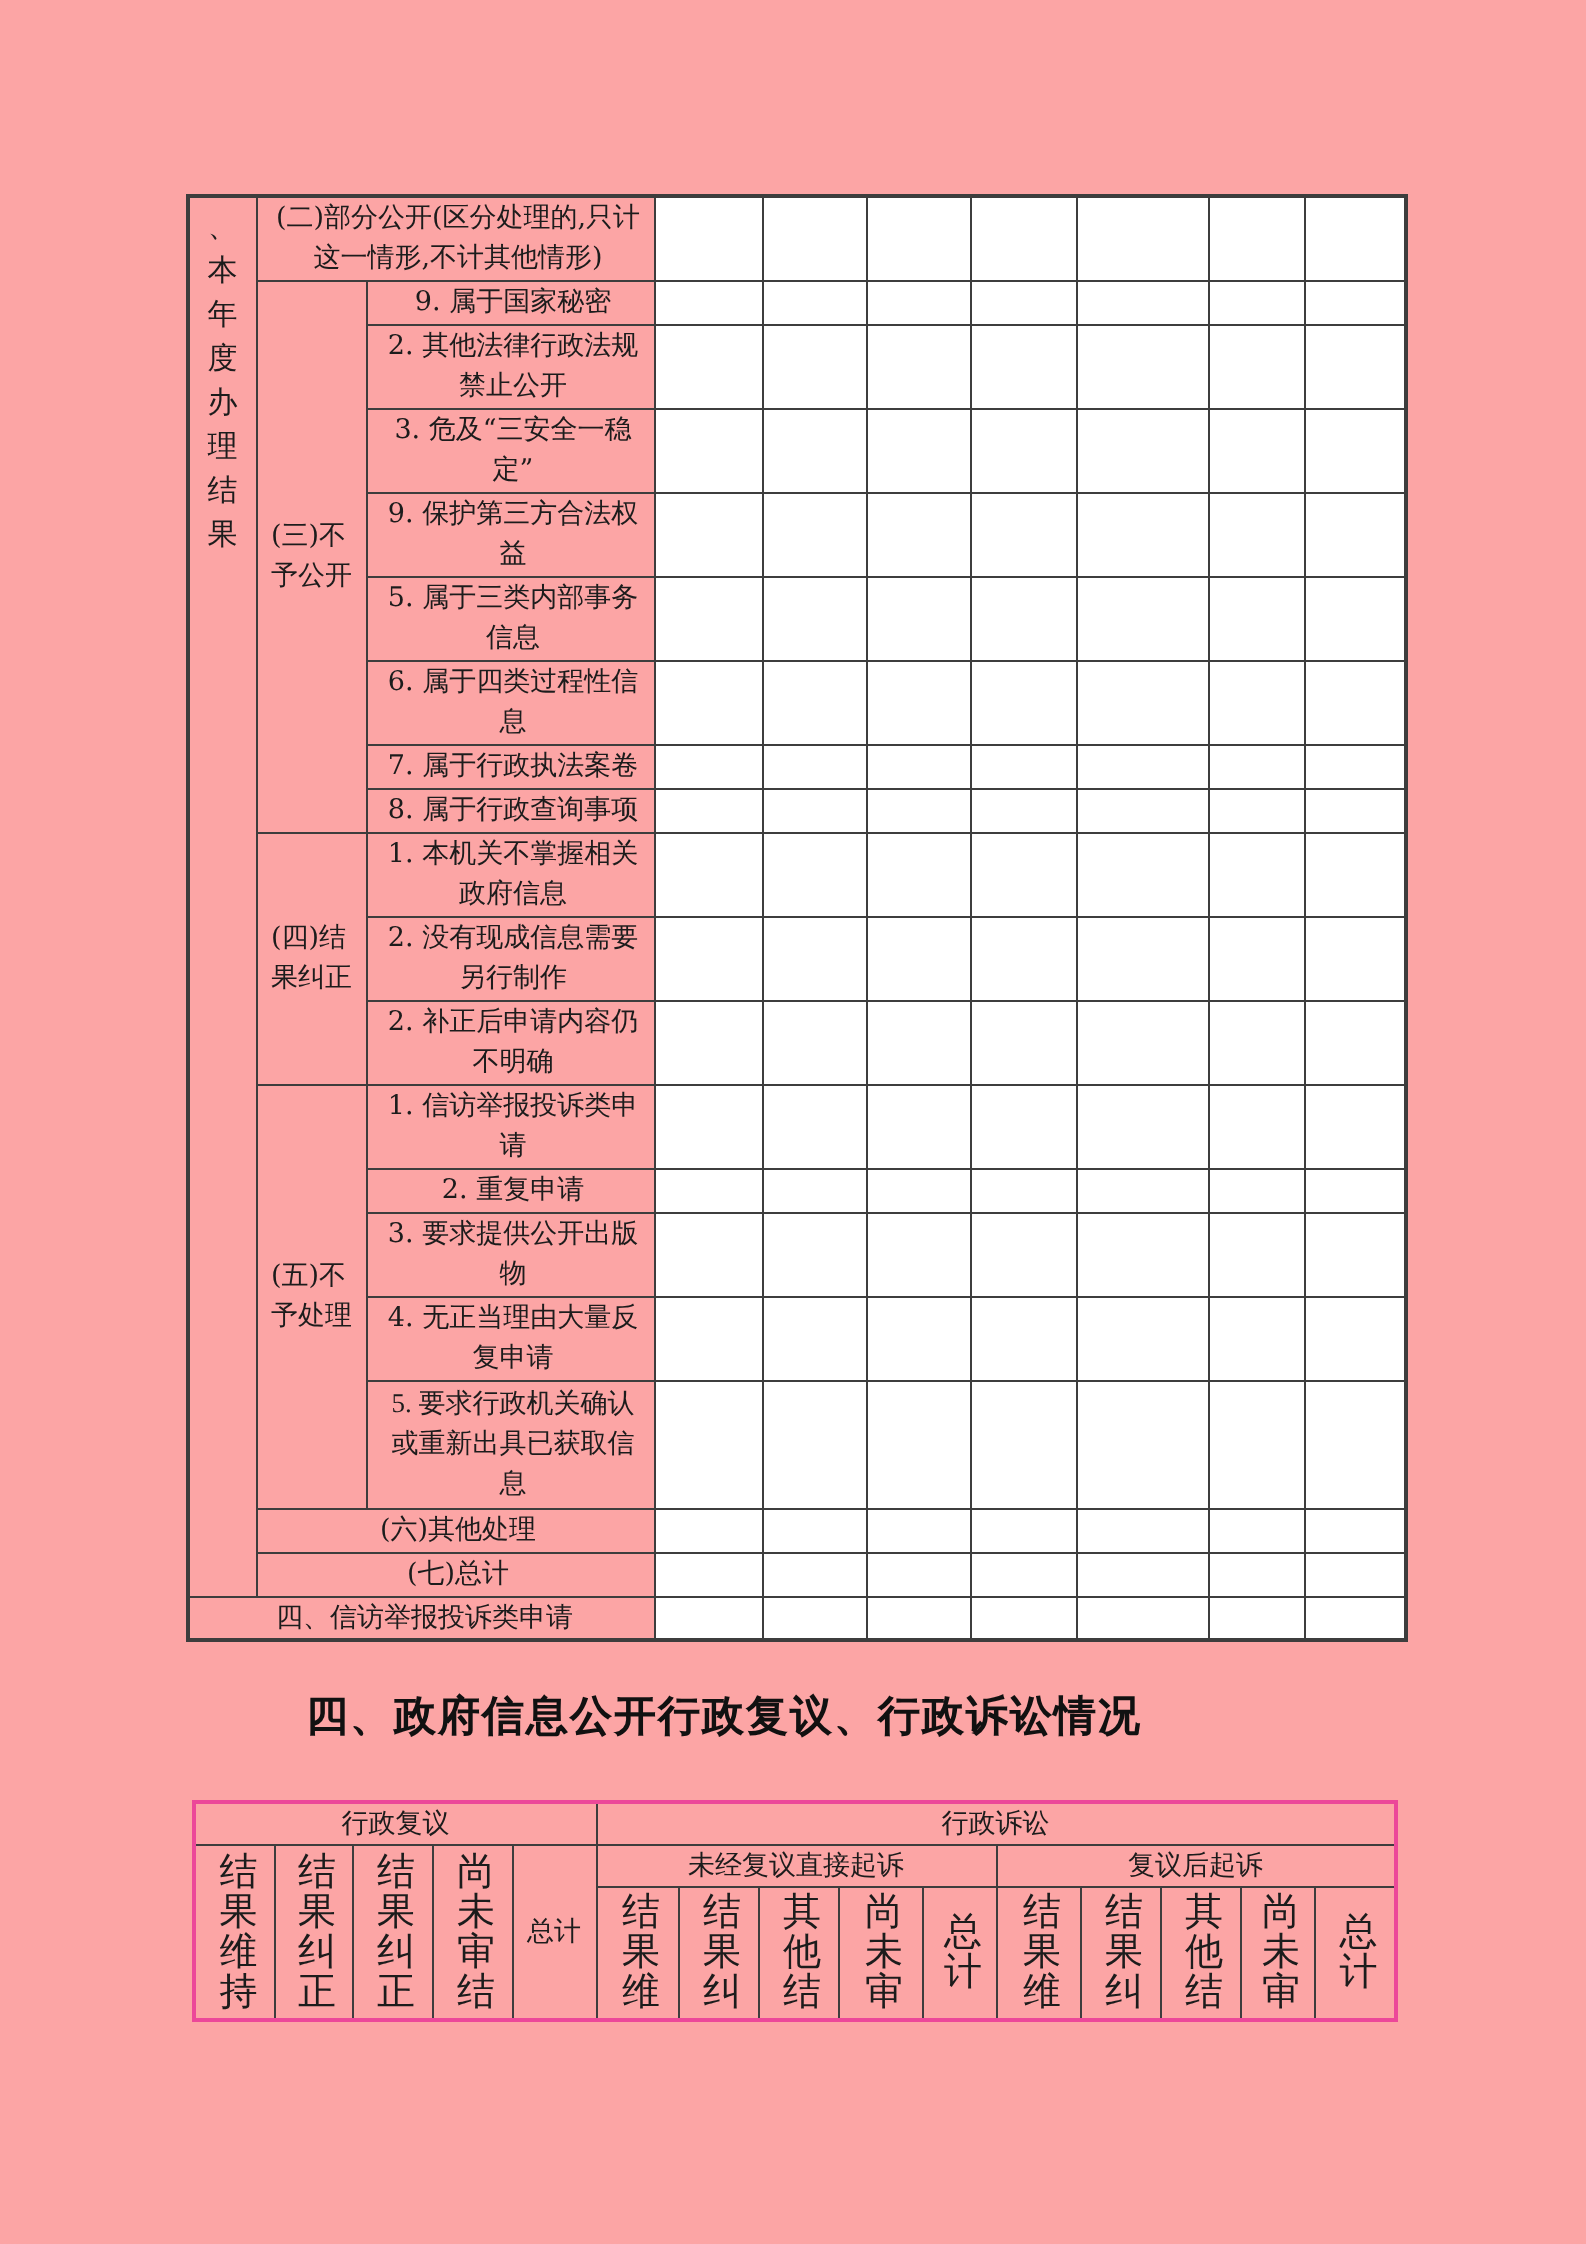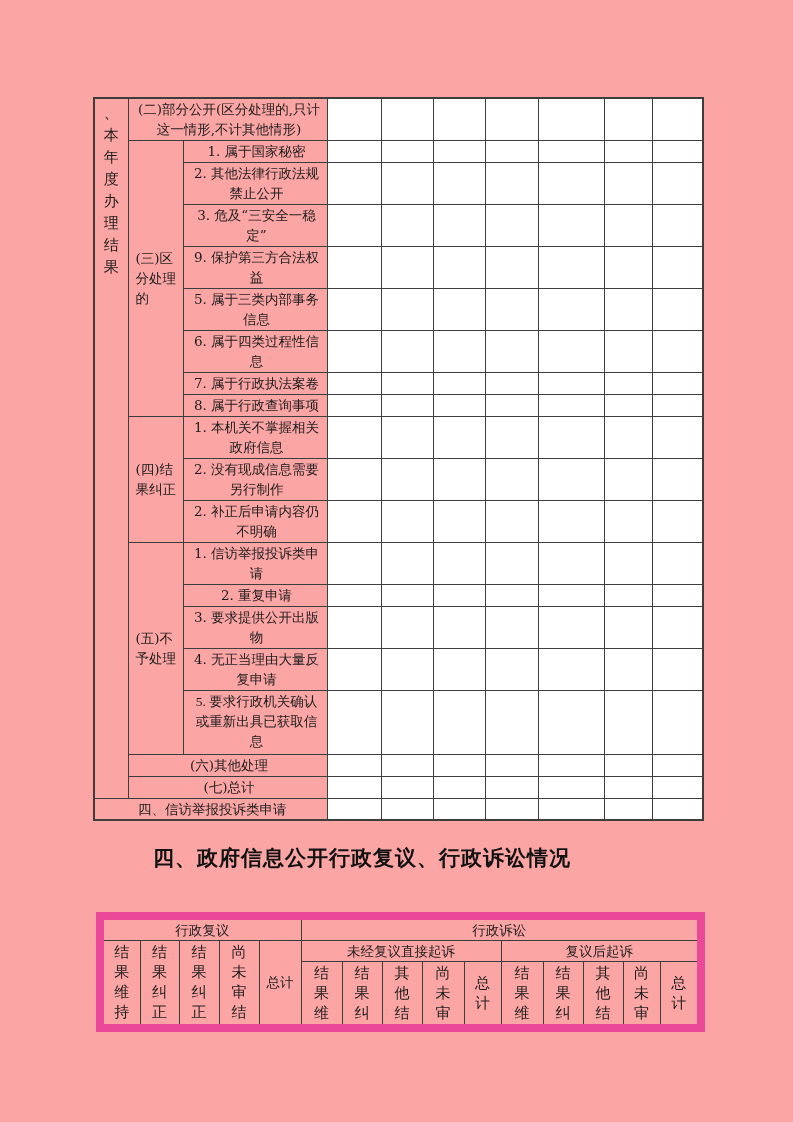--- a/index.html
+++ b/index.html
@@ -8,21 +8,21 @@
     position: relative;
     width: 793px;
     height: 1122px;
     margin: 0 auto;
     background: #fca5a5;
     font-family: "DejaVu Serif", "Liberation Serif", serif;
     color: #1c1c1c;
   }
   table { border-collapse: collapse; table-layout: fixed; }
   .t1 { position: absolute; left: 93px; top: 97px; width: 609px; border: 2px solid #3d3d3d; }
-  .t2 { position: absolute; left: 96px; top: 900px; width: 601px; border: 8px solid #ec4899; margin-top: 12px; }
+  .t2 { position: absolute; left: 96px; top: 900px; width: 601px; border: 2px solid #ec4899; }
   .t1 td, .t2 td {
     border: 1px solid #3d3d3d;
     padding: 0;
     font-size: 13.5px;
     line-height: 20px;
     overflow: hidden;
     vertical-align: middle;
   }
   tr.h1 { height: 22px; }
   tr.h2 { height: 42px; }
@@ -39,21 +39,21 @@
   }
   td.lab  { text-align: center; padding: 0 3px 0 6px; word-break: break-all; }
   td.glab { text-align: left; padding: 0 1px 0 7px; word-break: break-all; }
   td.dc   { background: #ffffff; }
 
   
   .t2 td { text-align: center; }
   .v3 {
     width: 15px; margin: 0 auto;
     word-break: break-all; text-align: center;
-    line-height: 20px; font-size: 15px;
+    line-height: 20px; font-size: 19px;
   }
 
   .sec-title {
     position: absolute;
     left: 153px; top: 844px;
     font-family: Liberation Serif, serif;
     font-weight: 700;
     font-size: 21px;
     line-height: 28px;
     letter-spacing: 1px;
@@ -89,22 +89,22 @@
     <td class="dc"></td>
           <td class="dc"></td>
           <td class="dc"></td>
           <td class="dc"></td>
           <td class="dc"></td>
           <td class="dc"></td>
           <td class="dc"></td>
         </tr>
 
     <tr class="h1">
-      <td class="glab" rowspan="8">(三)区分处理的</td>
-      <td class="lab">1. 属于国家秘密</td>
+      <td class="glab" rowspan="8">(三)不予公开</td>
+      <td class="lab">9. 属于国家秘密</td>
     <td class="dc"></td>
           <td class="dc"></td>
           <td class="dc"></td>
           <td class="dc"></td>
           <td class="dc"></td>
           <td class="dc"></td>
           <td class="dc"></td>
         </tr>
     <tr class="h2">
       <td class="lab">2. 其他法律行政法规禁止公开</td>

